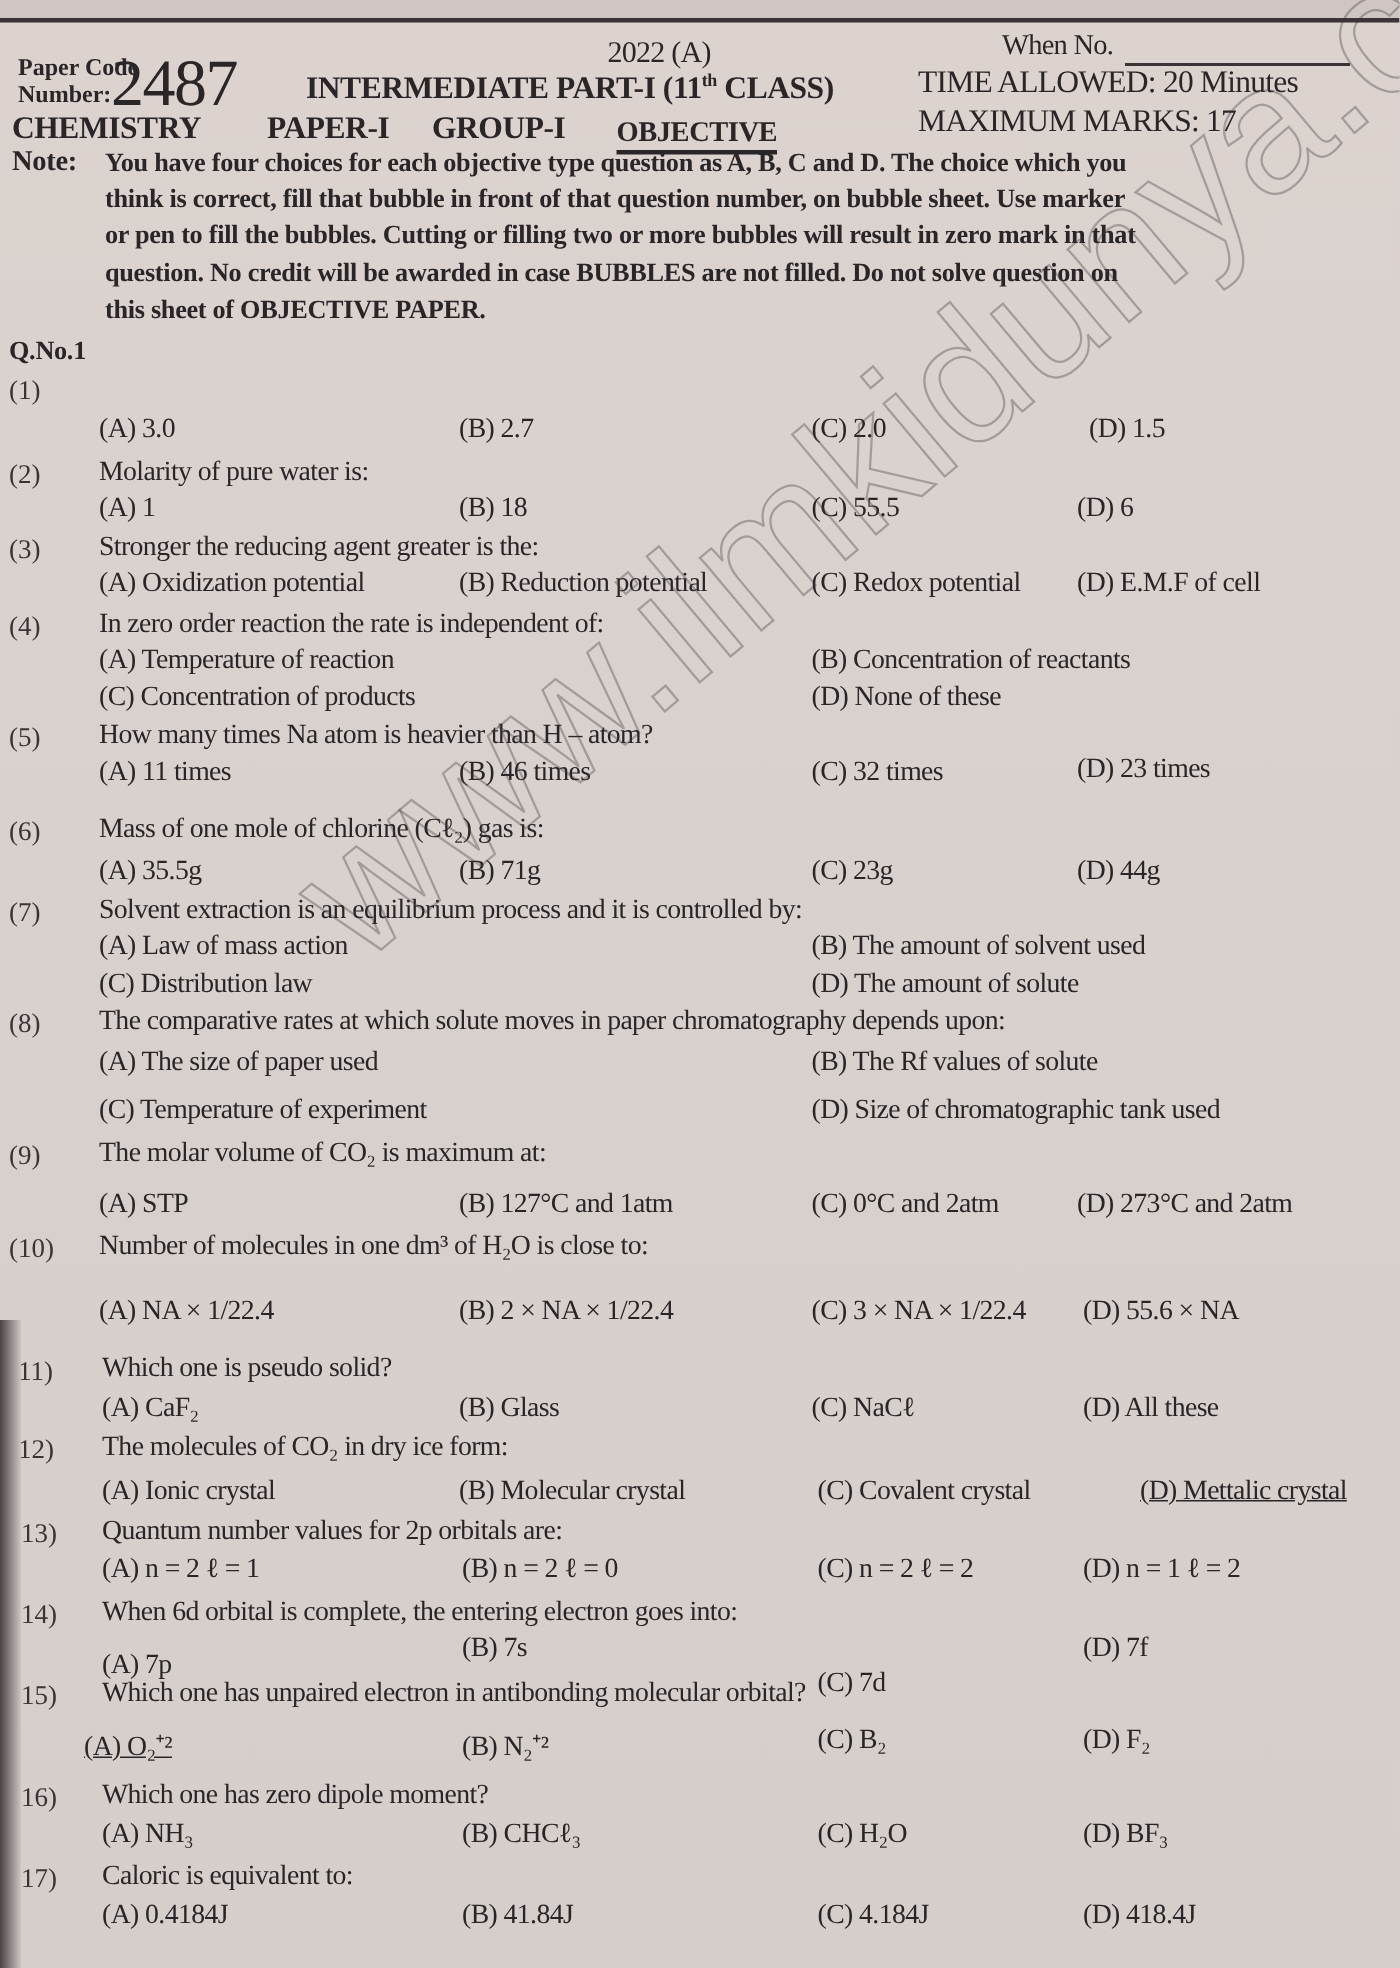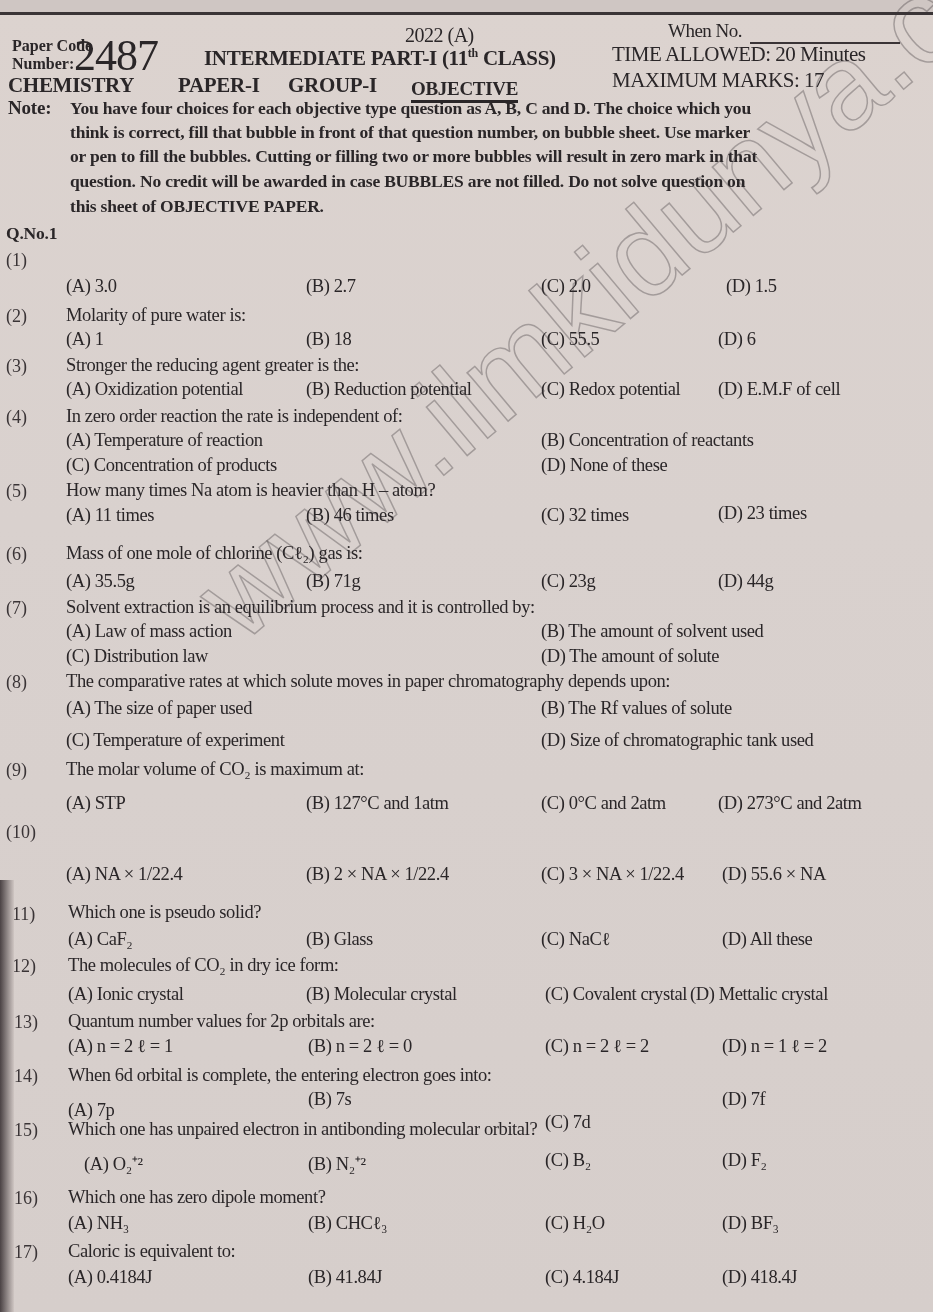--- a/index.html
+++ b/index.html
@@ -113,56 +113,57 @@
   <div class="abs opt" style="left:541px;top:730px;">(D) Size of chromatographic tank used</div>
 
   <div class="abs num" style="left:6px;top:760px;">(9)</div>
   <div class="abs q" style="left:66px;top:759px;">The molar volume of CO₂ is maximum at:</div>
   <div class="abs opt" style="left:66px;top:793px;">(A) STP</div>
   <div class="abs opt" style="left:306px;top:793px;">(B) 127°C and 1atm</div>
   <div class="abs opt" style="left:541px;top:793px;">(C) 0°C and 2atm</div>
   <div class="abs opt" style="left:718px;top:793px;">(D) 273°C and 2atm</div>
 
   <div class="abs num" style="left:6px;top:822px;">(10)</div>
+  <div class="abs q" style="left:66px;top:821px;">Number of molecules in one dm³ of H₂O is close to:</div>
   <div class="abs opt" style="left:66px;top:864px;">(A) NA × 1/22.4</div>
   <div class="abs opt" style="left:306px;top:864px;">(B) 2 × NA × 1/22.4</div>
   <div class="abs opt" style="left:541px;top:864px;">(C) 3 × NA × 1/22.4</div>
   <div class="abs opt" style="left:722px;top:864px;">(D) 55.6 × NA</div>
 
   <div class="abs num" style="left:6px;top:904px;">(11)</div>
   <div class="abs q" style="left:68px;top:902px;">Which one is pseudo solid?</div>
   <div class="abs opt" style="left:68px;top:929px;">(A)  CaF₂</div>
   <div class="abs opt" style="left:306px;top:929px;">(B)  Glass</div>
   <div class="abs opt" style="left:541px;top:929px;">(C)  NaCℓ</div>
   <div class="abs opt" style="left:722px;top:929px;">(D)  All these</div>
 
   <div class="abs num" style="left:6px;top:956px;">(12)</div>
   <div class="abs q" style="left:68px;top:955px;">The molecules of CO₂ in dry ice form:</div>
   <div class="abs opt" style="left:68px;top:984px;">(A) Ionic crystal</div>
   <div class="abs opt" style="left:306px;top:984px;">(B) Molecular crystal</div>
   <div class="abs opt" style="left:545px;top:984px;">(C) Covalent crystal</div>
-  <div class="abs opt" style="left:690px;top:984px;">(D) Mettalic crystal</div>
+  <div class="abs opt" style="left:760px;top:984px;text-decoration:underline;">(D) Mettalic crystal</div>
 
   <div class="abs num" style="left:8px;top:1012px;">(13)</div>
   <div class="abs q" style="left:68px;top:1011px;">Quantum number values for 2p orbitals are:</div>
   <div class="abs opt" style="left:68px;top:1036px;">(A)  n = 2   ℓ = 1</div>
   <div class="abs opt" style="left:308px;top:1036px;">(B) n = 2   ℓ = 0</div>
   <div class="abs opt" style="left:545px;top:1036px;">(C)  n = 2   ℓ = 2</div>
   <div class="abs opt" style="left:722px;top:1036px;">(D)  n = 1   ℓ = 2</div>
 
   <div class="abs num" style="left:8px;top:1066px;">(14)</div>
   <div class="abs q" style="left:68px;top:1065px;">When 6d orbital is complete, the entering electron goes into:</div>
   <div class="abs opt" style="left:68px;top:1100px;">(A)  7p</div>
   <div class="abs opt" style="left:308px;top:1089px;">(B)  7s</div>
   <div class="abs opt" style="left:545px;top:1112px;">(C)  7d</div>
   <div class="abs opt" style="left:722px;top:1089px;">(D)  7f</div>
 
   <div class="abs num" style="left:8px;top:1120px;">(15)</div>
   <div class="abs q" style="left:68px;top:1119px;">Which one has unpaired electron in antibonding molecular orbital?</div>
-  <div class="abs opt" style="left:84px;top:1150px;">(A)  O₂⁺²</div>
+  <div class="abs opt" style="left:56px;top:1150px;text-decoration:underline;">(A)  O₂⁺²</div>
   <div class="abs opt" style="left:308px;top:1150px;">(B)  N₂⁺²</div>
   <div class="abs opt" style="left:545px;top:1150px;">(C)  B₂</div>
   <div class="abs opt" style="left:722px;top:1150px;">(D)  F₂</div>
 
   <div class="abs num" style="left:8px;top:1188px;">(16)</div>
   <div class="abs q" style="left:68px;top:1187px;">Which one has zero dipole moment?</div>
   <div class="abs opt" style="left:68px;top:1213px;">(A)  NH₃</div>
   <div class="abs opt" style="left:308px;top:1213px;">(B)  CHCℓ₃</div>
   <div class="abs opt" style="left:545px;top:1213px;">(C)  H₂O</div>
   <div class="abs opt" style="left:722px;top:1213px;">(D)  BF₃</div>

